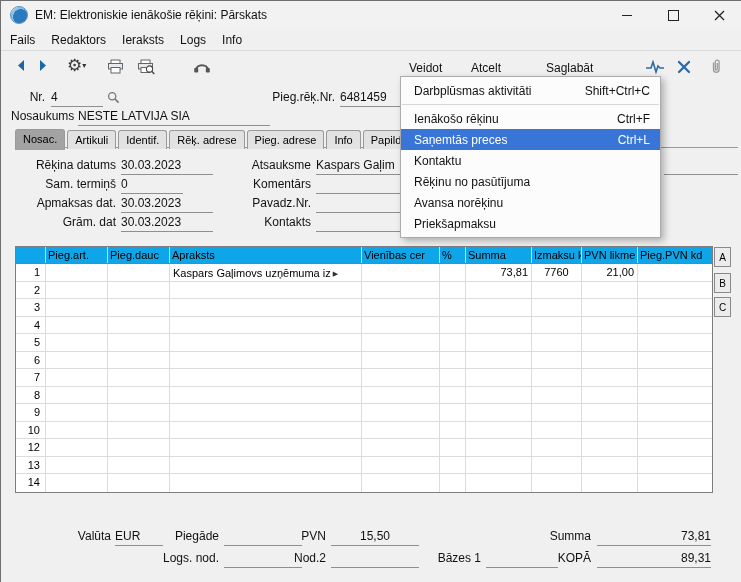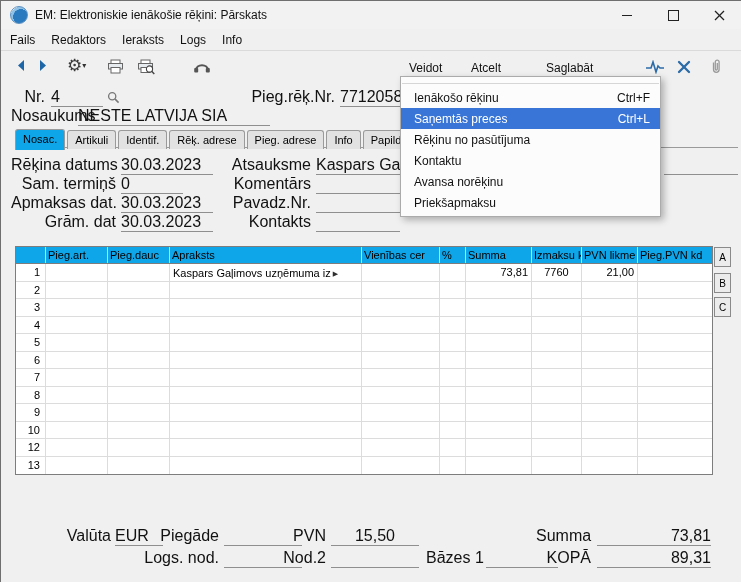--- a/index.html
+++ b/index.html
@@ -23,31 +23,31 @@
 
   
   .toolbar{position:absolute;top:49px;left:0;width:100%;height:35px;}
   .tb-icon{position:absolute;top:9px;display:inline-flex;align-items:center;}
   .tb-btn{position:absolute;top:11px;font-size:12px;color:#111;display:inline-flex;align-items:center;gap:4px;cursor:default;flex-direction:column;}
   .gear-glyph{font-size:17px;color:#3b3b3b;line-height:1;}
   .caret{font-size:8px;color:#333;}
   .abs-icon{position:absolute;display:inline-flex;align-items:center;}
 
   
-  .fld{position:absolute;height:17px;font-size:16px;line-height:16px;color:#111;white-space:nowrap;}
+  .fld{position:absolute;height:17px;font-size:12px;line-height:16px;color:#111;white-space:nowrap;}
   .lbl{text-align:right;}
   .val{border-bottom:1px solid #8f8f8f;overflow:hidden;}
   .right{text-align:right;}
   .center{text-align:center;}
 
   
   .tabline{position:absolute;top:146px;left:14px;width:723px;border-top:1px solid #9a9a9a;}
   .tabstrip{position:absolute;top:127px;left:14px;height:21px;display:flex;align-items:flex-end;}
   .tab{position:relative;z-index:2;font-size:11px;padding:3px 7px;border:1px solid #9a9a9a;border-bottom:none;background:#e2e2e2;border-radius:3px 3px 0 0;margin-right:2px;height:19px;box-sizing:border-box;white-space:nowrap;}
-  .tab.active{background:#0ea5e9;height:21px;margin-bottom:-1px;}
+  .tab.active{background:#a3a3a3;height:21px;margin-bottom:-1px;}
 
   
   .grid-table{position:absolute;top:245px;left:14px;width:698px;border:1px solid #7d7d7d;background:#fff;box-sizing:border-box;}
   .t-head,.t-row{display:grid;grid-template-columns:30px 62px 62px 192px 78px 26px 66px 50px 56px 74px;}
   .t-head{background:#0ea5e9;border-bottom:1px solid #7d7d7d;}
   .t-head .t-cell{font-size:11px;padding:2px 2px 1px;border-right:1px solid #d4d4d4;height:16px;box-sizing:border-box;white-space:nowrap;overflow:hidden;}
   .t-body .t-cell{font-size:11px;height:17.5px;box-sizing:border-box;border-right:1px solid #dcdcdc;border-bottom:1px solid #dcdcdc;padding:2px 3px 0;white-space:nowrap;overflow:hidden;line-height:13px;}
   .t-head .t-cell:last-child,.t-body .t-cell:last-child{border-right:none;}
   .t-body .t-row:last-child .t-cell{border-bottom:none;}
   .c-nr{text-align:right;padding-right:5px !important;}
@@ -161,21 +161,21 @@
 
   <div class="fld lbl" style="top:88px;left:14px;width:30px;">Nr.</div>
   <div class="fld val" style="top:88px;left:50px;width:52px;">4</div>
   <span class="abs-icon" style="top:90px;left:106px;">
     <svg width="13" height="13" viewBox="0 0 13 13">
       <circle cx="5.2" cy="5.2" r="3.6" fill="none" stroke="#777" stroke-width="1.3"></circle>
       <line x1="7.9" y1="7.9" x2="11.6" y2="11.6" stroke="#777" stroke-width="1.5"></line>
     </svg>
   </span>
   <div class="fld lbl" style="top:88px;left:238px;width:96px;">Pieg.rēķ.Nr.</div>
-  <div class="fld val" style="top:88px;left:339px;width:92px;">7712058</div>
+  <div class="fld val" style="top:88px;left:339px;width:92px;">6481459</div>
   <div class="fld lbl" style="top:107px;left:10px;width:62px;">Nosaukums</div>
   <div class="fld val" style="top:107px;left:77px;width:192px;">NESTE LATVIJA SIA</div>
 
   <div class="tabline"></div>
   <div class="tabstrip">
     <div class="tab active">Nosac.</div>
     <div class="tab">Artikuli</div>
     <div class="tab">Identif.</div>
     <div class="tab">Rēķ. adrese</div>
     <div class="tab">Pieg. adrese</div>
@@ -405,20 +405,35 @@
 
           </div>
           <div class="t-cell"></div>
           <div class="t-cell"></div>
           <div class="t-cell c-summa"></div>
           <div class="t-cell c-izmaksu"></div>
           <div class="t-cell c-pvnlikme"></div>
           <div class="t-cell"></div>
         </div>
 
+        <div class="t-row">
+          <div class="t-cell c-nr">14</div>
+          <div class="t-cell"></div>
+          <div class="t-cell"></div>
+          <div class="t-cell c-apraksts">
+            <span></span>
+
+          </div>
+          <div class="t-cell"></div>
+          <div class="t-cell"></div>
+          <div class="t-cell c-summa"></div>
+          <div class="t-cell c-izmaksu"></div>
+          <div class="t-cell c-pvnlikme"></div>
+          <div class="t-cell"></div>
+        </div>
       </div>
   </div>
 
   <div class="side-tab" style="top:246px;">A</div>
   <div class="side-tab" style="top:272px;">B</div>
   <div class="side-tab" style="top:296px;">C</div>
 
   <div class="fld lbl" style="top:527px;left:40px;width:70px;">Valūta</div>
   <div class="fld val" style="top:527px;left:114px;width:48px;">EUR</div>
   <div class="fld lbl" style="top:527px;left:148px;width:70px;">Piegāde</div>
@@ -431,38 +446,42 @@
   <div class="fld lbl" style="top:549px;left:140px;width:78px;">Logs. nod.</div>
   <div class="fld val" style="top:549px;left:223px;width:78px;"></div>
   <div class="fld lbl" style="top:549px;left:270px;width:55px;">Nod.2</div>
   <div class="fld val" style="top:549px;left:330px;width:88px;"></div>
   <div class="fld lbl" style="top:549px;left:425px;width:55px;">Bāzes 1</div>
   <div class="fld val" style="top:549px;left:485px;width:72px;"></div>
   <div class="fld lbl" style="top:549px;left:535px;width:55px;">KOPĀ</div>
   <div class="fld val right" style="top:549px;left:596px;width:114px;">89,31</div>
 
   <div class="dropdown">
+    <div class="menu-row">
+      <span>Darbplūsmas aktivitāti</span>
+      <span class="mi-shortcut">Shift+Ctrl+C</span>
+    </div>
     <div class="menu-sep"></div>
     <div class="menu-row">
       <span>Ienākošo rēķinu</span>
       <span class="mi-shortcut">Ctrl+F</span>
     </div>
     <div class="menu-row highlighted">
       <span>Saņemtās preces</span>
       <span class="mi-shortcut">Ctrl+L</span>
     </div>
     <div class="menu-row">
+      <span>Kontaktu</span>
+      <span class="mi-shortcut"></span>
+    </div>
+    <div class="menu-row">
       <span>Rēķinu no pasūtījuma</span>
       <span class="mi-shortcut"></span>
     </div>
     <div class="menu-row">
-      <span>Kontaktu</span>
-      <span class="mi-shortcut"></span>
-    </div>
-    <div class="menu-row">
       <span>Avansa norēķinu</span>
       <span class="mi-shortcut"></span>
     </div>
     <div class="menu-row">
       <span>Priekšapmaksu</span>
       <span class="mi-shortcut"></span>
     </div>
   </div>
 
 </div>

